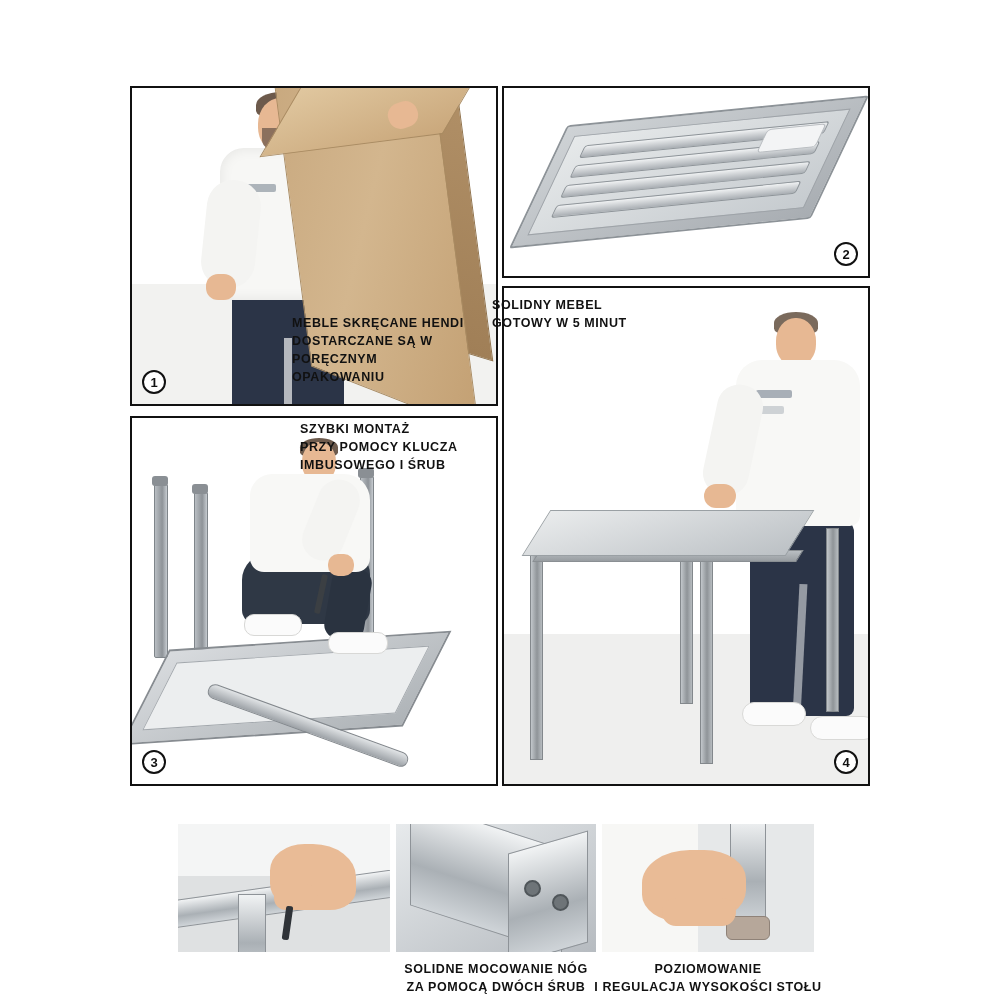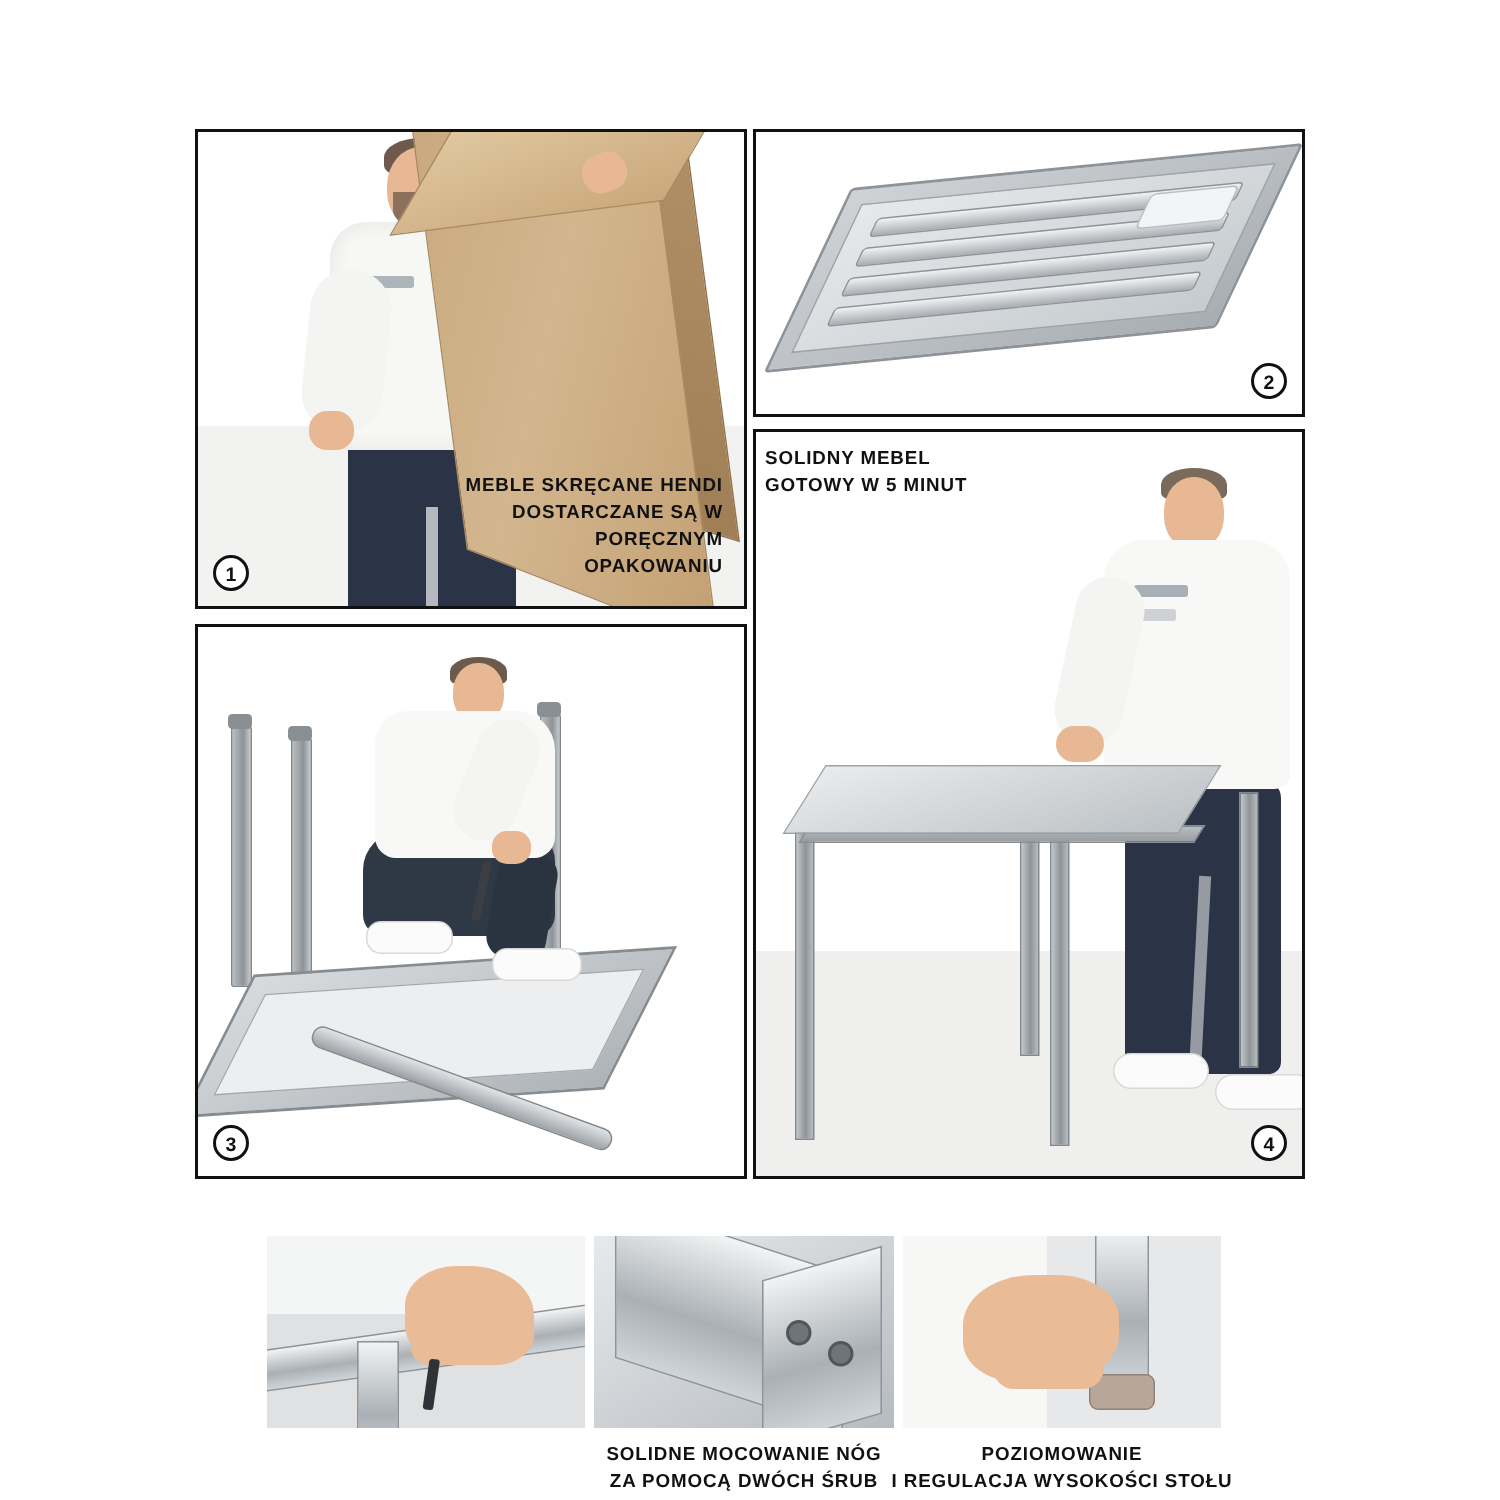--- a/index.html
+++ b/index.html
@@ -29,21 +29,21 @@
     position: absolute;
     font-size: 12.5px;
     font-weight: bold;
     letter-spacing: 0.6px;
     line-height: 1.45;
     color: #111111;
     white-space: pre-line;
     text-transform: uppercase;
   }
   .caption.right {
-    text-align: right;
+    text-align: left;
   }
   .caption.left {
     text-align: left;
   }
   .badge {
     position: absolute;
     width: 24px;
     height: 24px;
     border-radius: 50%;
     border: 2px solid #111111;
@@ -379,20 +379,23 @@
         <div class="chef3-shoe1"></div>
         <div class="chef3-shoe2"></div>
         <div class="chef3-coat"></div>
         <div class="chef3-arm"></div>
         <div class="allen"></div>
         <div class="chef3-hand"></div>
       </div>
     </div>
     <div class="badge" style="left:10px;bottom:10px;">3</div>
   </div>
+  <div class="caption right" style="left:300px;top:420px;width:196px;">SZYBKI MONTAŻ
+PRZY POMOCY KLUCZA
+IMBUSOWEGO I ŚRUB</div>
 
   <div class="panel p4">
     <div class="photo" style="left:0;top:0;right:0;bottom:0;">
       <div class="floor" style="height:150px;background:#efefee;"></div>
       <div style="position:absolute;left:0;top:0;width:368px;height:460px;">
         <div class="chef4-hair"></div>
         <div class="chef4-head"></div>
         <div class="chef4-pants"></div>
         <div class="chef4-legsplit"></div>
         <div class="chef4-shoeL"></div>
@@ -409,21 +412,21 @@
         <div class="tbl-leg" style="left:322px;top:240px;height:182px;"></div>
         <div class="tbl-edge" style="left:32px;width:262px;"></div>
         <div class="tbl-top" style="left:32px;width:262px;"></div>
       </div>
       <div style="position:absolute;left:200px;top:196px;width:40px;height:30px;">
         <div class="chef4-hand" style="left:0;top:0;"></div>
       </div>
     </div>
     <div class="badge" style="right:10px;bottom:10px;">4</div>
   </div>
-  <div class="caption left" style="left:510px;top:296px;width:260px;">SOLIDNY MEBEL
+  <div class="caption left" style="left:492px;top:296px;width:260px;">SOLIDNY MEBEL
 GOTOWY W 5 MINUT</div>
 
   <div class="strip s1">
     <div style="position:absolute;left:0;top:0;right:0;height:52px;background:#f4f5f5;"></div>
     <div class="metal-rail" style="left:-10px;top:60px;width:240px;height:26px;transform:rotate(-8deg);"></div>
     <div class="metal-rail" style="left:60px;top:70px;width:26px;height:80px;"></div>
     <div class="hand-skin" style="left:92px;top:20px;width:86px;height:66px;border-radius:40% 50% 30% 40%;"></div>
     <div class="hand-skin" style="left:96px;top:60px;width:44px;height:26px;border-radius:12px;"></div>
     <div style="position:absolute;left:106px;top:82px;width:7px;height:34px;background:#2f3338;border-radius:2px;transform:rotate(8deg);"></div>
   </div>

